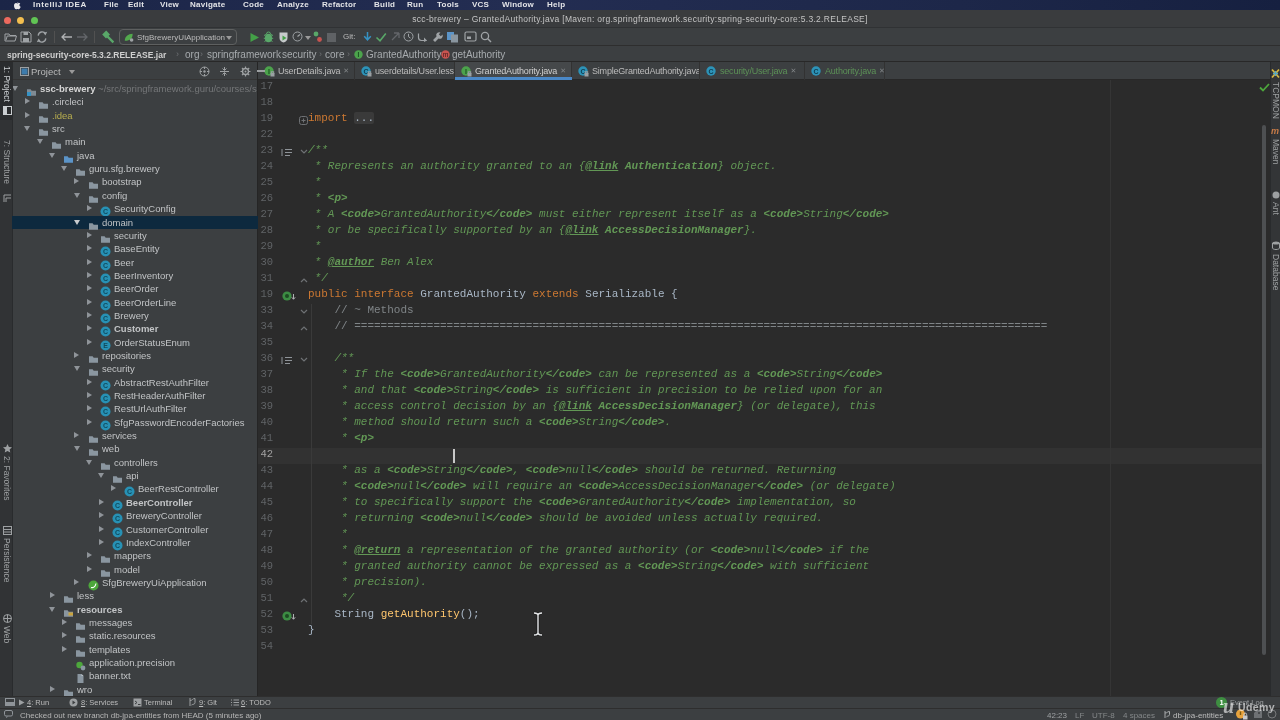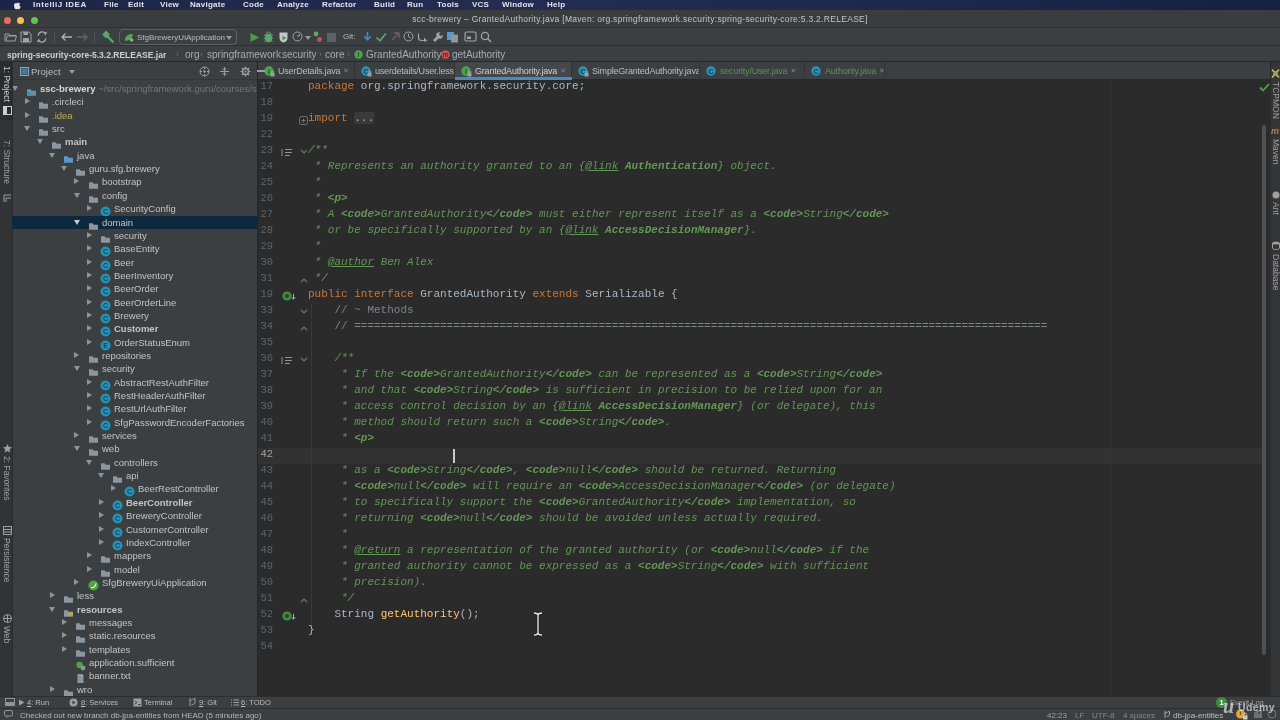--- a/index.html
+++ b/index.html
@@ -11,21 +11,21 @@
 .b1 {font-weight:bold;font-size:8.5px;color:#CFCFCF}
 .bs {font-size:9px;color:#6E7174}
 .tab {position:absolute;top:0;height:18px;display:flex;align-items:center;padding-left:6px;font-size:9px;border-right:1px solid #323232;overflow:hidden;white-space:nowrap}
 .tab svg {flex:0 0 auto}
 .tab span {letter-spacing:-.2px}
 .tab .x {color:#7F8385;font-size:7px;margin-left:3px;flex:0 0 auto}
 .gn {position:absolute;width:16px;left:257px;height:16px;line-height:16px;text-align:right;font:10.5px "Liberation Mono",monospace}
 .cl {position:absolute;left:308px;height:16px;line-height:16px;font:11px "Liberation Mono",monospace;color:#A9B7C6;white-space:pre}
 .cl b {font-weight:bold}
 .cl.c {color:#629755;font-style:italic}
-.du {font-weight:normal}
+.du {font-weight:bold}
 .k {color:#CC7832}
 .m {color:#FFC66D}
 .g {color:#7F8487}
 .fold {background:#3A3A3A;color:#A9B7C6;border-radius:2px}
 .ar {position:absolute;width:0;height:0;border-style:solid}
 .ti {position:absolute}
 .tn {position:absolute;font-size:9.5px;height:13px;line-height:13px;white-space:pre}
 .vt {position:absolute;font-size:8.5px;color:#9DA0A2;transform:rotate(90deg);transform-origin:0 0;white-space:nowrap}
 .bb {position:absolute;top:698px;font-size:7.5px;color:#BBBBBB}
 .sb {position:absolute;top:710.5px;font-size:8px;color:#9DA0A2}
@@ -279,21 +279,21 @@
     <span class="tn" style="left:52px;top:109px;color:#B8AE4F;font-weight:normal">.idea</span>
 <span class="ar" style="left:24px;top:126px;border-width:5px 3.5px 0 3.5px;border-color:#8F9499 transparent transparent transparent"></span>
     <span class="ti" style="left:38px;top:123px"><svg width="11" height="11">
         <path d="M1 3.2h3.6l1.1 1.6H10v5H1z" fill="#8A96A0"></path>
       </svg></span>
     <span class="tn" style="left:52px;top:122px;color:#C2C4C6;font-weight:normal">src</span>
 <span class="ar" style="left:37px;top:139px;border-width:5px 3.5px 0 3.5px;border-color:#8F9499 transparent transparent transparent"></span>
     <span class="ti" style="left:51px;top:136px"><svg width="11" height="11">
         <path d="M1 3.2h3.6l1.1 1.6H10v5H1z" fill="#8A96A0"></path>
       </svg></span>
-    <span class="tn" style="left:65px;top:135px;color:#C2C4C6;font-weight:bold">main</span>
+    <span class="tn" style="left:65px;top:135px;color:#C2C4C6;font-weight:normal">main</span>
 <span class="ar" style="left:49px;top:153px;border-width:5px 3.5px 0 3.5px;border-color:#8F9499 transparent transparent transparent"></span>
     <span class="ti" style="left:63px;top:150px"><svg width="11" height="11">
         <path d="M1 3.2h3.6l1.1 1.6H10v5H1z" fill="#5B94C8"></path>
       </svg></span>
     <span class="tn" style="left:77px;top:149px;color:#C2C4C6;font-weight:normal">java</span>
 <span class="ar" style="left:61px;top:166px;border-width:5px 3.5px 0 3.5px;border-color:#8F9499 transparent transparent transparent"></span>
     <span class="ti" style="left:75px;top:163px"><svg width="11" height="11">
         <path d="M1 3.2h3.6l1.1 1.6H10v5H1z" fill="#8A96A0"></path>
       </svg></span>
     <span class="tn" style="left:89px;top:162px;color:#C2C4C6;font-weight:normal">guru.sfg.brewery</span>
@@ -495,21 +495,21 @@
     <span class="tn" style="left:89px;top:629px;color:#C2C4C6;font-weight:normal">static.resources</span>
 <span class="ar" style="left:62px;top:646px;border-width:3.5px 0 3.5px 5px;border-color:transparent transparent transparent #8F9499"></span>
     <span class="ti" style="left:75px;top:644px"><svg width="11" height="11">
         <path d="M1 3.2h3.6l1.1 1.6H10v5H1z" fill="#8A96A0"></path>
       </svg></span>
     <span class="tn" style="left:89px;top:643px;color:#C2C4C6;font-weight:normal">templates</span>
 <span class="ti" style="left:75px;top:657px"><svg width="11" height="11">
         <circle cx="4.5" cy="5" r="3.2" fill="#4DA73C"></circle>
         <circle cx="8" cy="8" r="2.4" fill="#8A96A0"></circle>
       </svg></span>
-    <span class="tn" style="left:89px;top:656px;color:#C2C4C6;font-weight:normal">application.sufficient</span>
+    <span class="tn" style="left:89px;top:656px;color:#C2C4C6;font-weight:normal">application.precision</span>
 <span class="ti" style="left:75px;top:670px"><svg width="11" height="11">
         <path d="M2.5 1h4l2 2v7h-6z" fill="#8A96A0"></path>
         <path d="M6.5 1l2 2h-2z" fill="#BFC6CB"></path>
       </svg></span>
     <span class="tn" style="left:89px;top:669px;color:#C2C4C6;font-weight:normal">banner.txt</span>
 <span class="ar" style="left:50px;top:686px;border-width:3.5px 0 3.5px 5px;border-color:transparent transparent transparent #8F9499"></span>
     <span class="ti" style="left:63px;top:684px"><svg width="11" height="11">
         <path d="M1 3.2h3.6l1.1 1.6H10v5H1z" fill="#8A96A0"></path>
       </svg></span>
     <span class="tn" style="left:77px;top:683px;color:#C2C4C6;font-weight:normal">wro</span>
@@ -546,21 +546,20 @@
 <div class="gn" style="top:496px;color:#606366">45</div>
 <div class="gn" style="top:512px;color:#606366">46</div>
 <div class="gn" style="top:528px;color:#606366">47</div>
 <div class="gn" style="top:544px;color:#606366">48</div>
 <div class="gn" style="top:560px;color:#606366">49</div>
 <div class="gn" style="top:576px;color:#606366">50</div>
 <div class="gn" style="top:592px;color:#606366">51</div>
 <div class="gn" style="top:608px;color:#606366">52</div>
 <div class="gn" style="top:624px;color:#606366">53</div>
 <div class="gn" style="top:640px;color:#606366">54</div>
-<div class="cl" style="top:80px"><span class="k">package</span> org.springframework.security.core;</div>
 <div class="cl" style="top:96px"></div>
 <div class="cl" style="top:112px"><span class="k">import</span> <span class="fold">...</span></div>
 <div class="cl" style="top:128px"></div>
 <div class="cl c" style="top:144px">/**</div>
 <div class="cl c" style="top:160px"> * Represents an authority granted to an {<u class="du">@link</u> <b>Authentication</b>} object.</div>
 <div class="cl c" style="top:176px"> *</div>
 <div class="cl c" style="top:192px"> * <b>&lt;p&gt;</b></div>
 <div class="cl c" style="top:208px"> * A <b>&lt;code&gt;</b>GrantedAuthority<b>&lt;/code&gt;</b> must either represent itself as a <b>&lt;code&gt;</b>String<b>&lt;/code&gt;</b></div>
 <div class="cl c" style="top:224px"> * or be specifically supported by an {<u class="du">@link</u> <b>AccessDecisionManager</b>}.</div>
 <div class="cl c" style="top:240px"> *</div>

